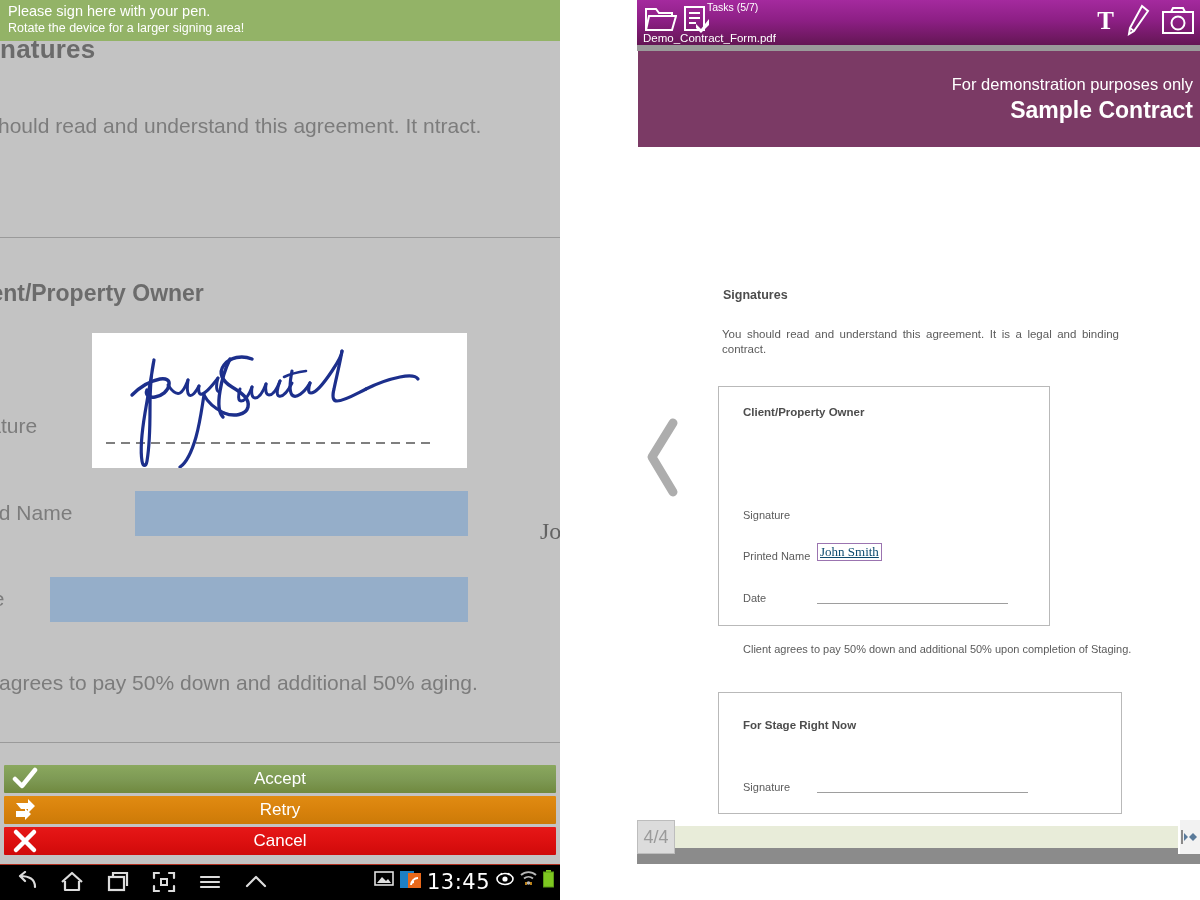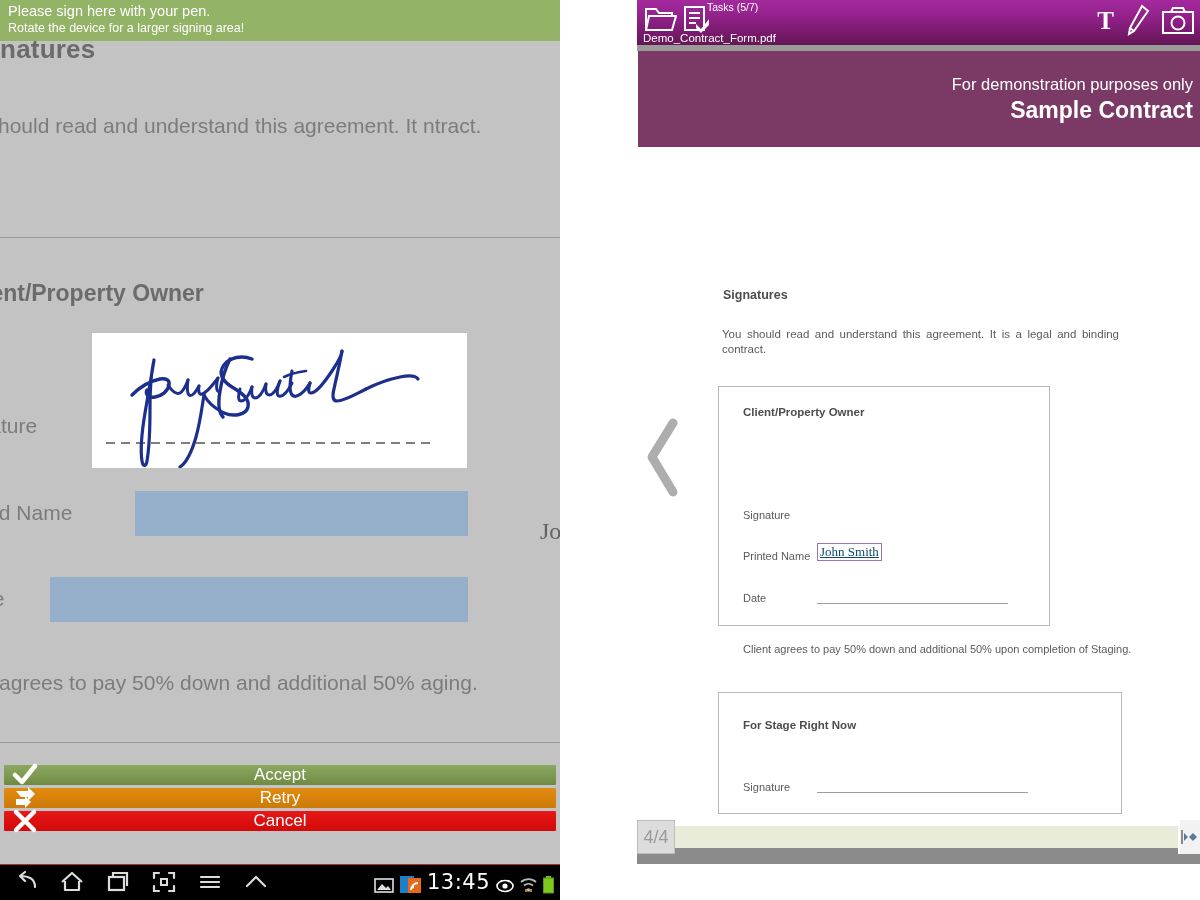--- a/index.html
+++ b/index.html
@@ -148,21 +148,21 @@
   .sig-card svg { display: block; }
 
   
   .action-buttons {
     position: absolute;
     left: 0; top: 765px;
     width: 560px;
   }
   .btn {
     position: relative;
-    height: 20px;
+    height: 28px;
     margin: 0 4px 3px 4px;
     display: flex;
     align-items: center;
     justify-content: center;
     color: #ffffff;
     font-size: 17px;
     border-radius: 1px;
   }
   .btn-accept {
     background: linear-gradient(to bottom, #8aa85e 0%, #7e9a55 50%, #70893f 100%);
@@ -484,21 +484,21 @@
   .nav-icons {
     display: flex;
     align-items: center;
     gap: 22px;
     padding-left: 14px;
   }
   .nav-status {
     position: absolute;
     right: 6px;
     display: flex;
-    align-items: flex-end;
+    align-items: flex-start;
     gap: 6px;
   }
   .clock {
     color: #ffffff;
     font-size: 21px;
     letter-spacing: .5px;
     font-family: "DejaVu Sans", sans-serif;
   }
   .divider-gap {
     position: absolute;

